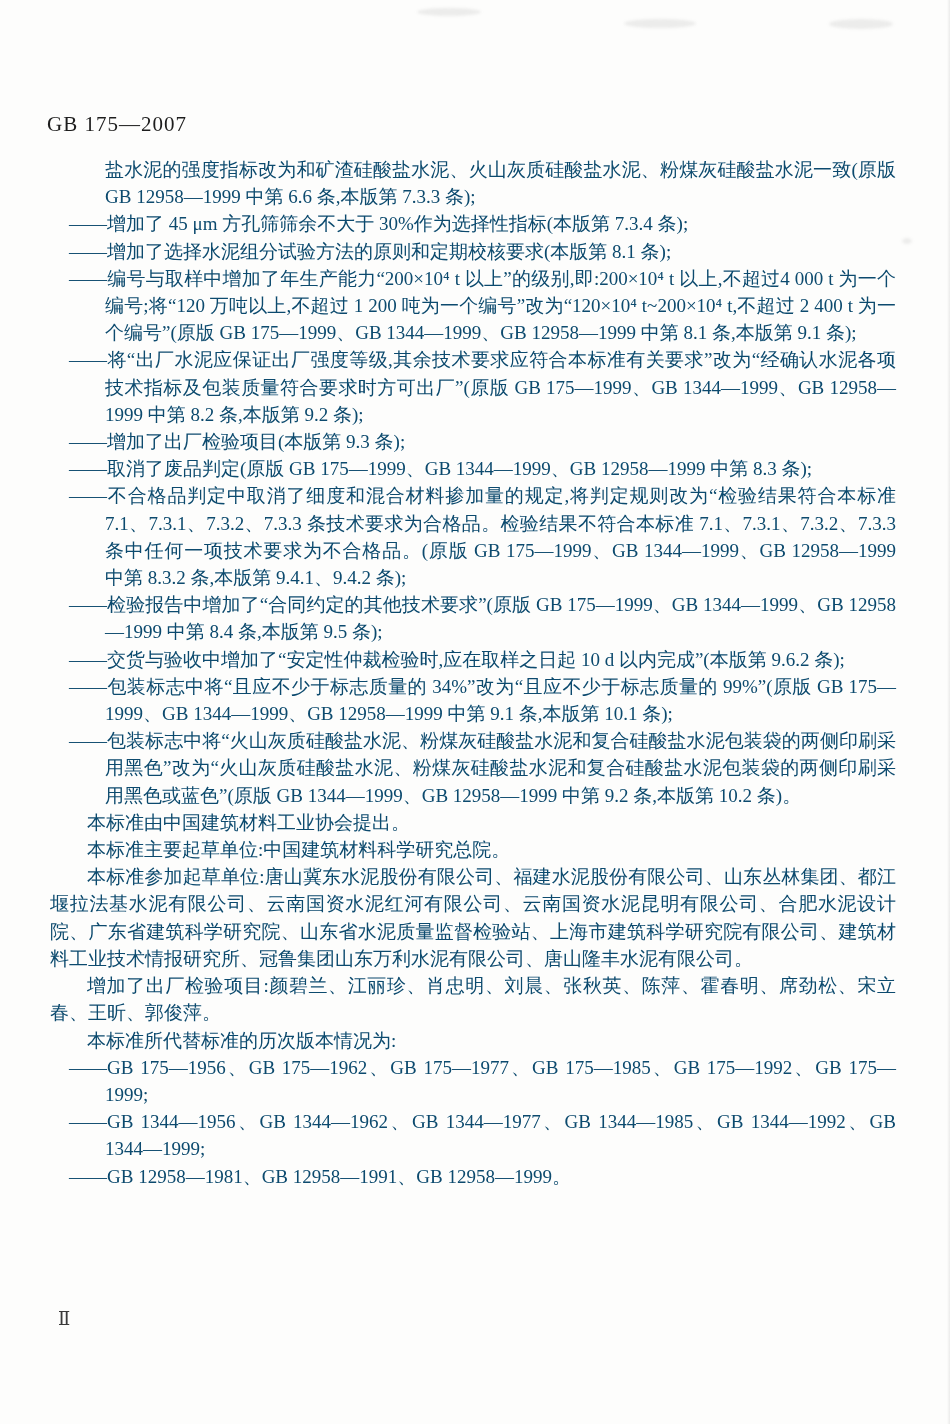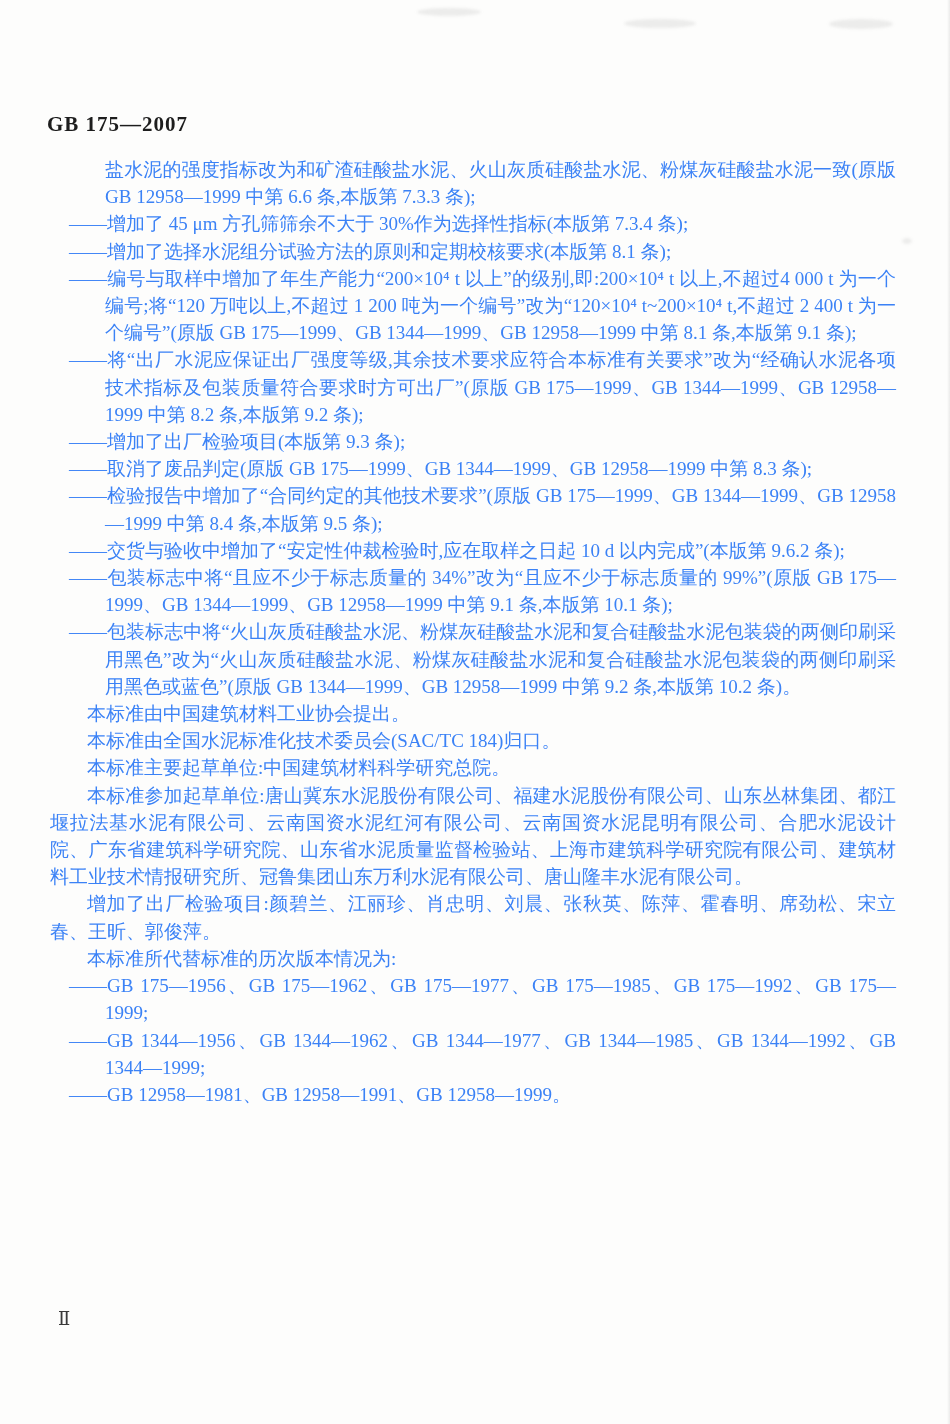--- a/index.html
+++ b/index.html
@@ -23,21 +23,21 @@
     top: 0; right: 0;
     width: 3px; height: 100%;
     background: linear-gradient(to left, rgba(0,0,0,0.07), rgba(0,0,0,0));
     pointer-events: none;
   }
   .header {
     position: absolute;
     left: 47px;
     top: 112px;
     font-size: 21px;
-    font-weight: bold;
+    font-weight: normal;
     letter-spacing: 1px;
     white-space: nowrap;
   }
   .textblock {
     position: absolute;
     left: 50px;
     top: 156px;
     width: 846px;
     font-size: 19px;
     line-height: 27.2px;
@@ -73,34 +73,34 @@
 <body>
 
 <div class="page" style="background: rgb(253, 253, 252);">
   <div class="smudge s1"></div>
   <div class="smudge s2"></div>
   <div class="smudge s3"></div>
   <div class="smudge s4"></div>
 
   <div class="header">GB 175—2007</div>
 
-  <div class="textblock" style="color: #3b82f6;">
+  <div class="textblock" style="color: #0c4a6e;">
       <div class="blk cont">盐水泥的强度指标改为和矿渣硅酸盐水泥、火山灰质硅酸盐水泥、粉煤灰硅酸盐水泥一致(原版 GB 12958—1999 中第 6.6 条,本版第 7.3.3 条);</div>
       <div class="blk item">——增加了 45 μm 方孔筛筛余不大于 30%作为选择性指标(本版第 7.3.4 条);</div>
       <div class="blk item">——增加了选择水泥组分试验方法的原则和定期校核要求(本版第 8.1 条);</div>
       <div class="blk item">——编号与取样中增加了年生产能力“200×10⁴ t 以上”的级别,即:200×10⁴ t 以上,不超过4 000 t 为一个编号;将“120 万吨以上,不超过 1 200 吨为一个编号”改为“120×10⁴ t~200×10⁴ t,不超过 2 400 t 为一个编号”(原版 GB 175—1999、GB 1344—1999、GB 12958—1999 中第 8.1 条,本版第 9.1 条);</div>
       <div class="blk item">——将“出厂水泥应保证出厂强度等级,其余技术要求应符合本标准有关要求”改为“经确认水泥各项技术指标及包装质量符合要求时方可出厂”(原版 GB 175—1999、GB 1344—1999、GB 12958—1999 中第 8.2 条,本版第 9.2 条);</div>
       <div class="blk item">——增加了出厂检验项目(本版第 9.3 条);</div>
       <div class="blk item">——取消了废品判定(原版 GB 175—1999、GB 1344—1999、GB 12958—1999 中第 8.3 条);</div>
+      <div class="blk item">——不合格品判定中取消了细度和混合材料掺加量的规定,将判定规则改为“检验结果符合本标准 7.1、7.3.1、7.3.2、7.3.3 条技术要求为合格品。检验结果不符合本标准 7.1、7.3.1、7.3.2、7.3.3 条中任何一项技术要求为不合格品。(原版 GB 175—1999、GB 1344—1999、GB 12958—1999 中第 8.3.2 条,本版第 9.4.1、9.4.2 条);</div>
       <div class="blk item">——检验报告中增加了“合同约定的其他技术要求”(原版 GB 175—1999、GB 1344—1999、GB 12958—1999 中第 8.4 条,本版第 9.5 条);</div>
       <div class="blk item">——交货与验收中增加了“安定性仲裁检验时,应在取样之日起 10 d 以内完成”(本版第 9.6.2 条);</div>
       <div class="blk item">——包装标志中将“且应不少于标志质量的 34%”改为“且应不少于标志质量的 99%”(原版 GB 175—1999、GB 1344—1999、GB 12958—1999 中第 9.1 条,本版第 10.1 条);</div>
       <div class="blk item">——包装标志中将“火山灰质硅酸盐水泥、粉煤灰硅酸盐水泥和复合硅酸盐水泥包装袋的两侧印刷采用黑色”改为“火山灰质硅酸盐水泥、粉煤灰硅酸盐水泥和复合硅酸盐水泥包装袋的两侧印刷采用黑色或蓝色”(原版 GB 1344—1999、GB 12958—1999 中第 9.2 条,本版第 10.2 条)。</div>
       <div class="blk para">本标准由中国建筑材料工业协会提出。</div>
-      <div class="blk para">本标准由全国水泥标准化技术委员会(SAC/TC 184)归口。</div>
       <div class="blk para">本标准主要起草单位:中国建筑材料科学研究总院。</div>
       <div class="blk para">本标准参加起草单位:唐山冀东水泥股份有限公司、福建水泥股份有限公司、山东丛林集团、都江堰拉法基水泥有限公司、云南国资水泥红河有限公司、云南国资水泥昆明有限公司、合肥水泥设计院、广东省建筑科学研究院、山东省水泥质量监督检验站、上海市建筑科学研究院有限公司、建筑材料工业技术情报研究所、冠鲁集团山东万利水泥有限公司、唐山隆丰水泥有限公司。</div>
       <div class="blk para">增加了出厂检验项目:颜碧兰、江丽珍、肖忠明、刘晨、张秋英、陈萍、霍春明、席劲松、宋立春、王昕、郭俊萍。</div>
       <div class="blk para">本标准所代替标准的历次版本情况为:</div>
       <div class="blk item">——GB 175—1956、GB 175—1962、GB 175—1977、GB 175—1985、GB 175—1992、GB 175—1999;</div>
       <div class="blk item">——GB 1344—1956、GB 1344—1962、GB 1344—1977、GB 1344—1985、GB 1344—1992、GB 1344—1999;</div>
       <div class="blk item">——GB 12958—1981、GB 12958—1991、GB 12958—1999。</div>
     </div>
 
   <div class="pagenum">Ⅱ</div>

